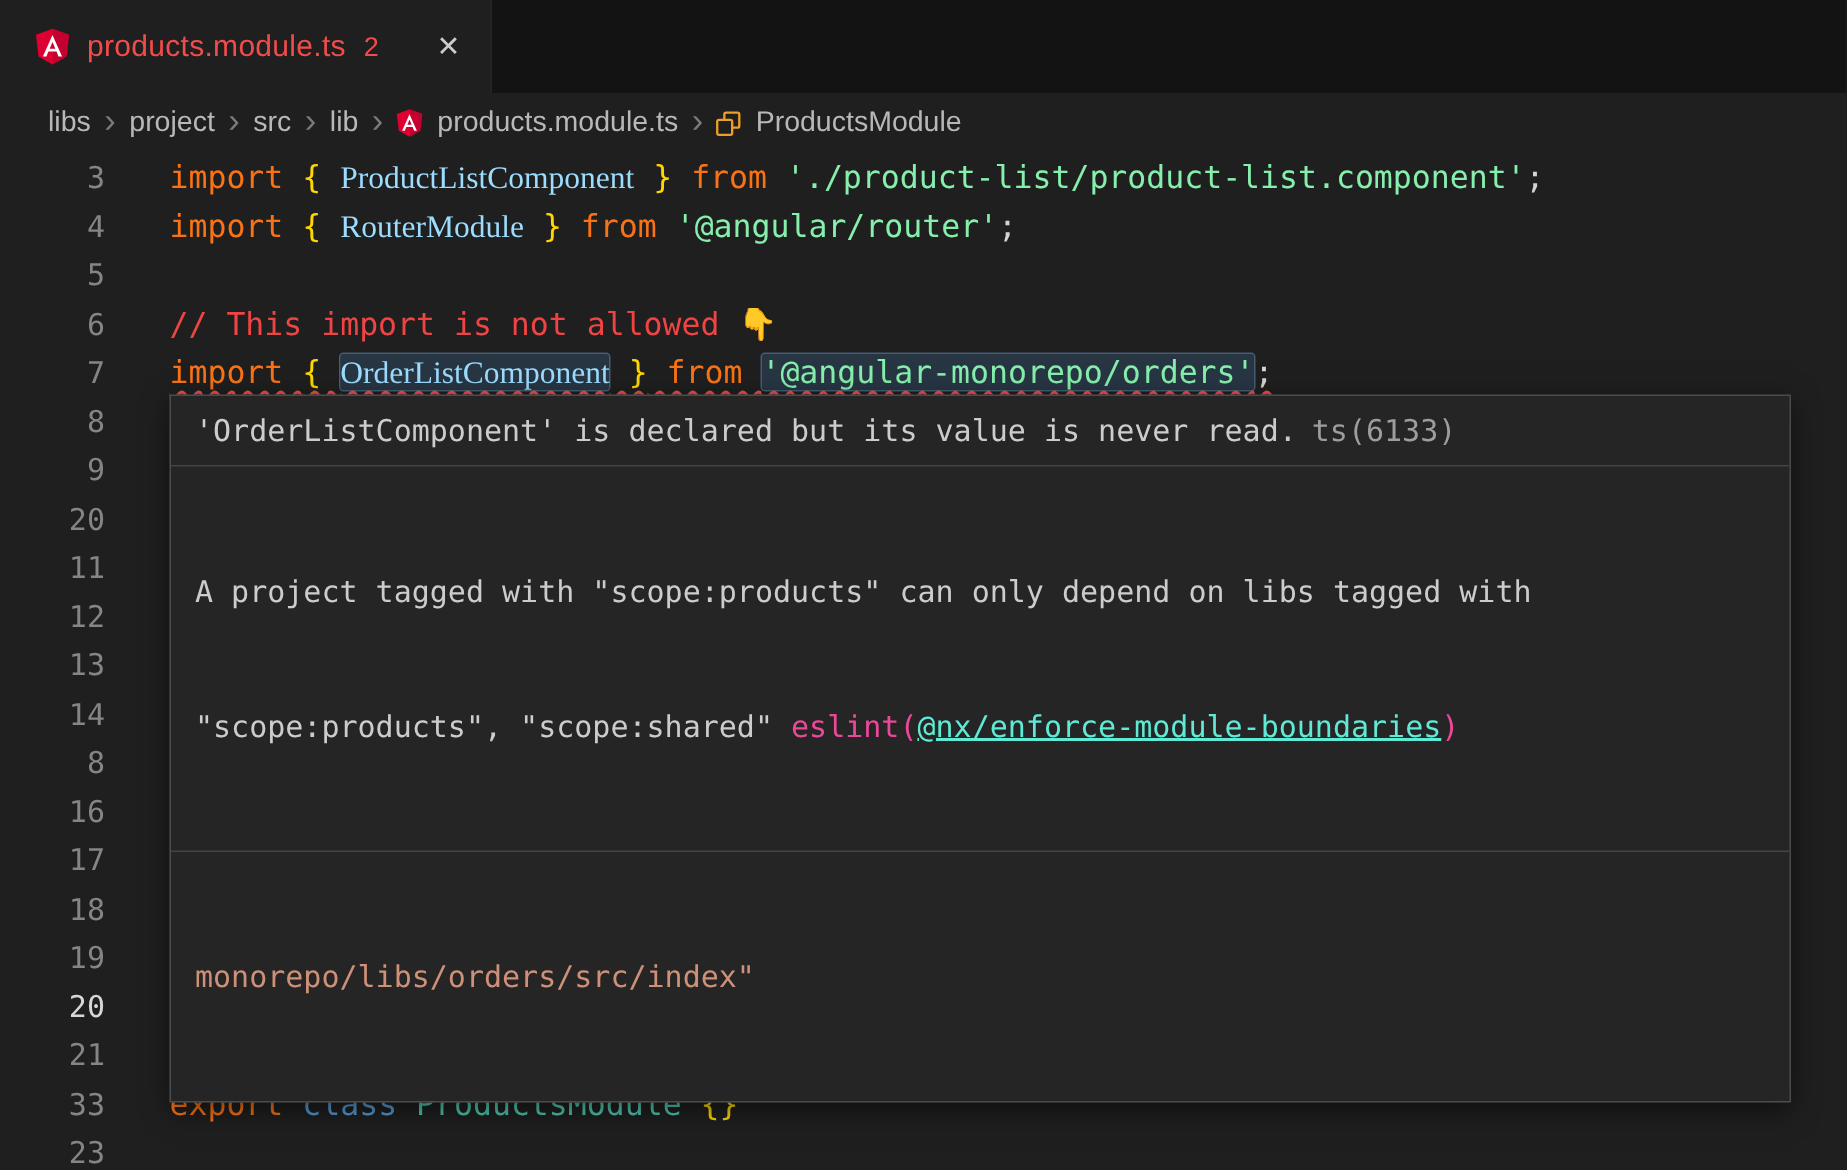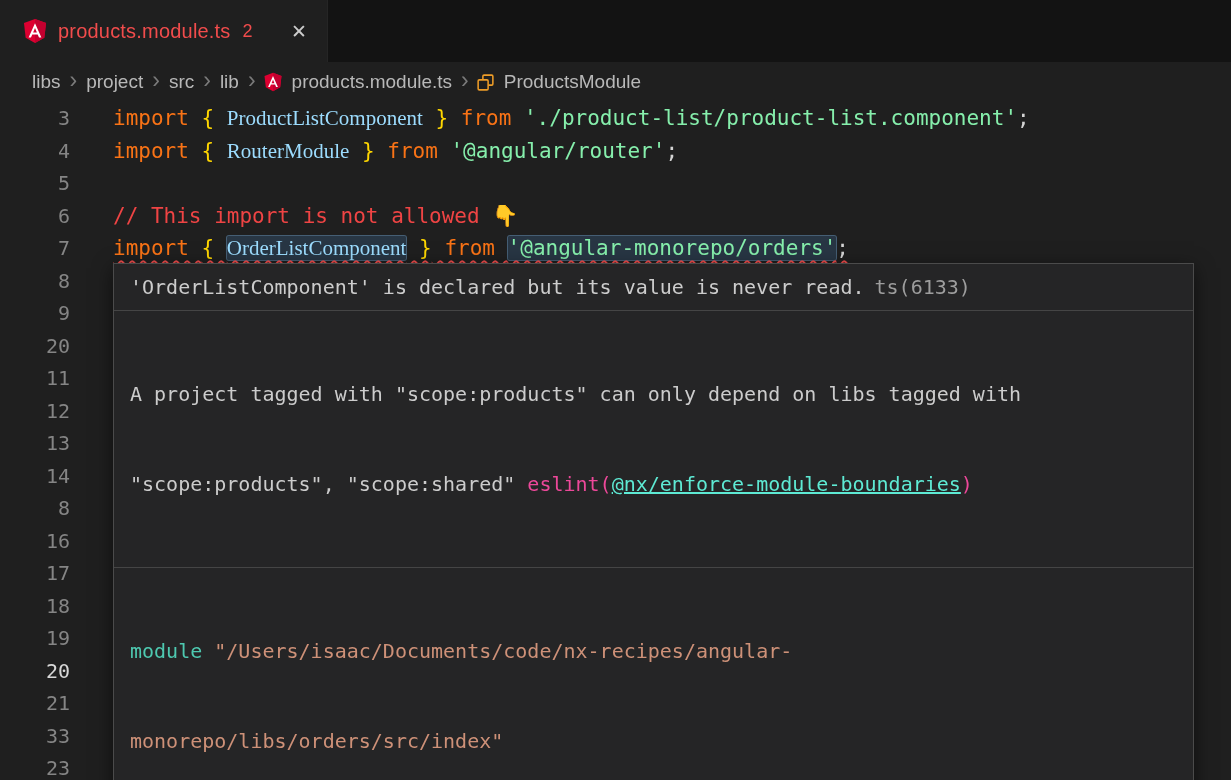--- a/index.html
+++ b/index.html
@@ -197,17 +197,16 @@
     </div>
   </div>
 
 <div class="hover">
   <div class="hv-sec"><span>'OrderListComponent' is declared but its value is never read.</span><span class="hv-code">ts(6133)</span></div>
   <div class="hv-sec">
     <div>A project tagged with "scope:products" can only depend on libs tagged with</div>
     <div><span>"scope:products", "scope:shared" </span><span class="hv-dim">eslint(</span><a class="hv-link">@nx/enforce-module-boundaries</a><span class="hv-dim">)</span></div>
   </div>
   <div class="hv-sec">
-    <div><span class="hv-kw">module</span><span class="hv-str"> "/Users/isaac/Documents/code/nx-recipes/angular-</span></div>
     <div><span class="hv-str">monorepo/libs/orders/src/index"</span></div>
   </div>
 
 </div>
 
 </body></html>

